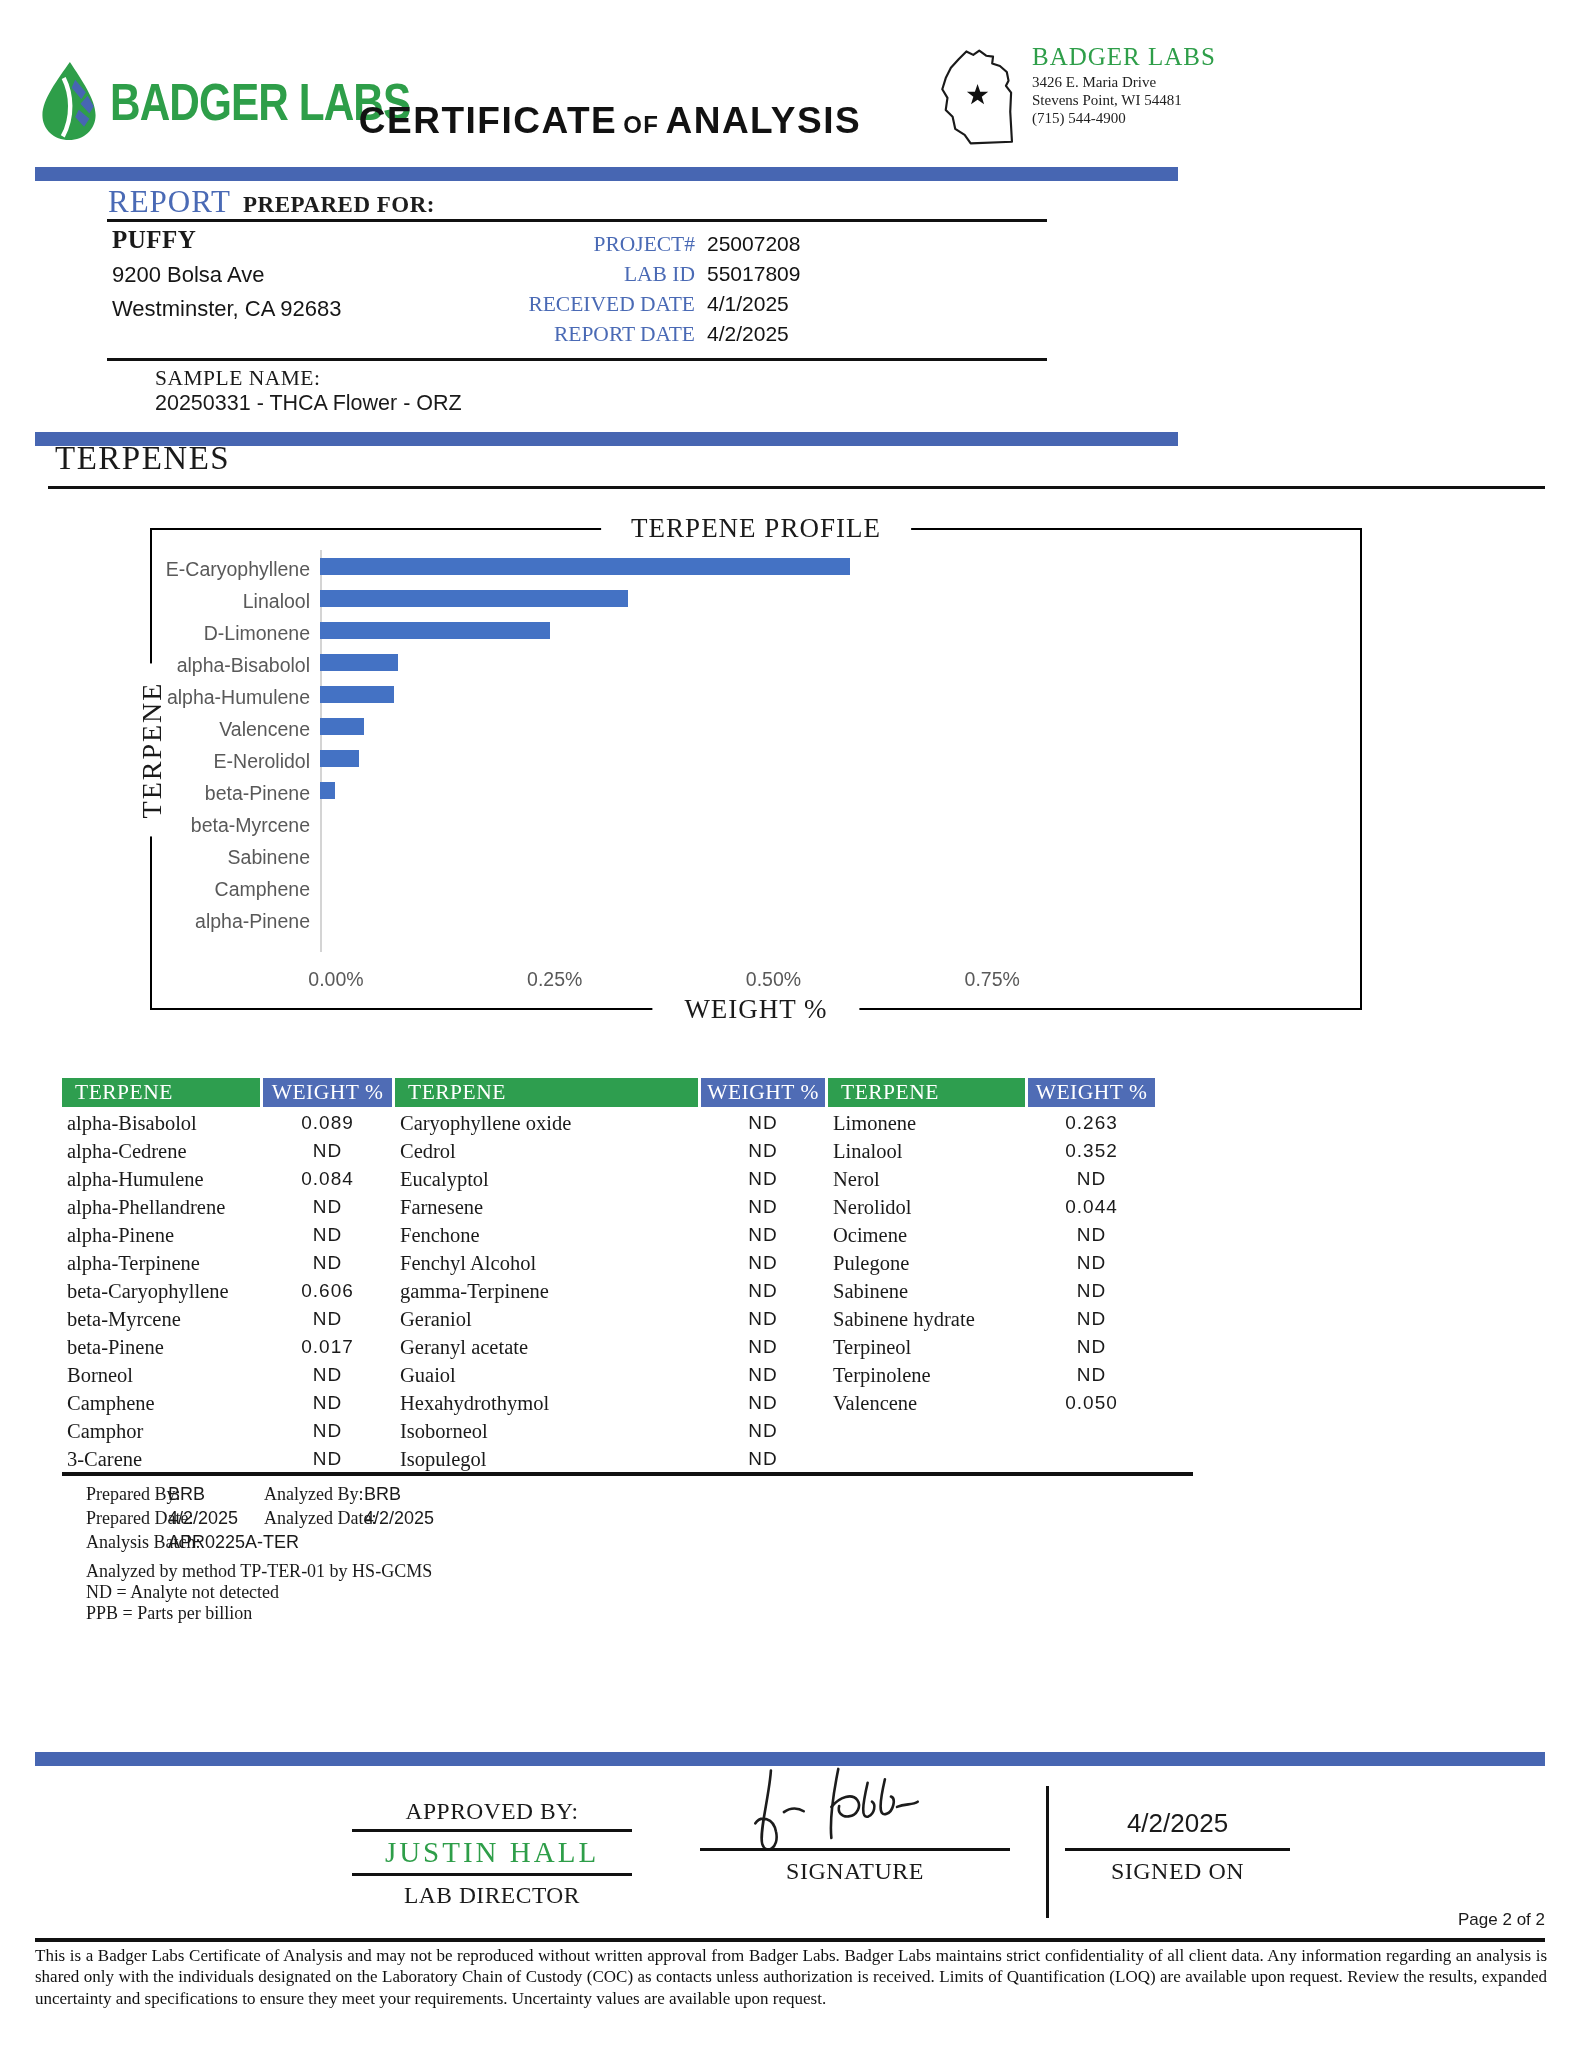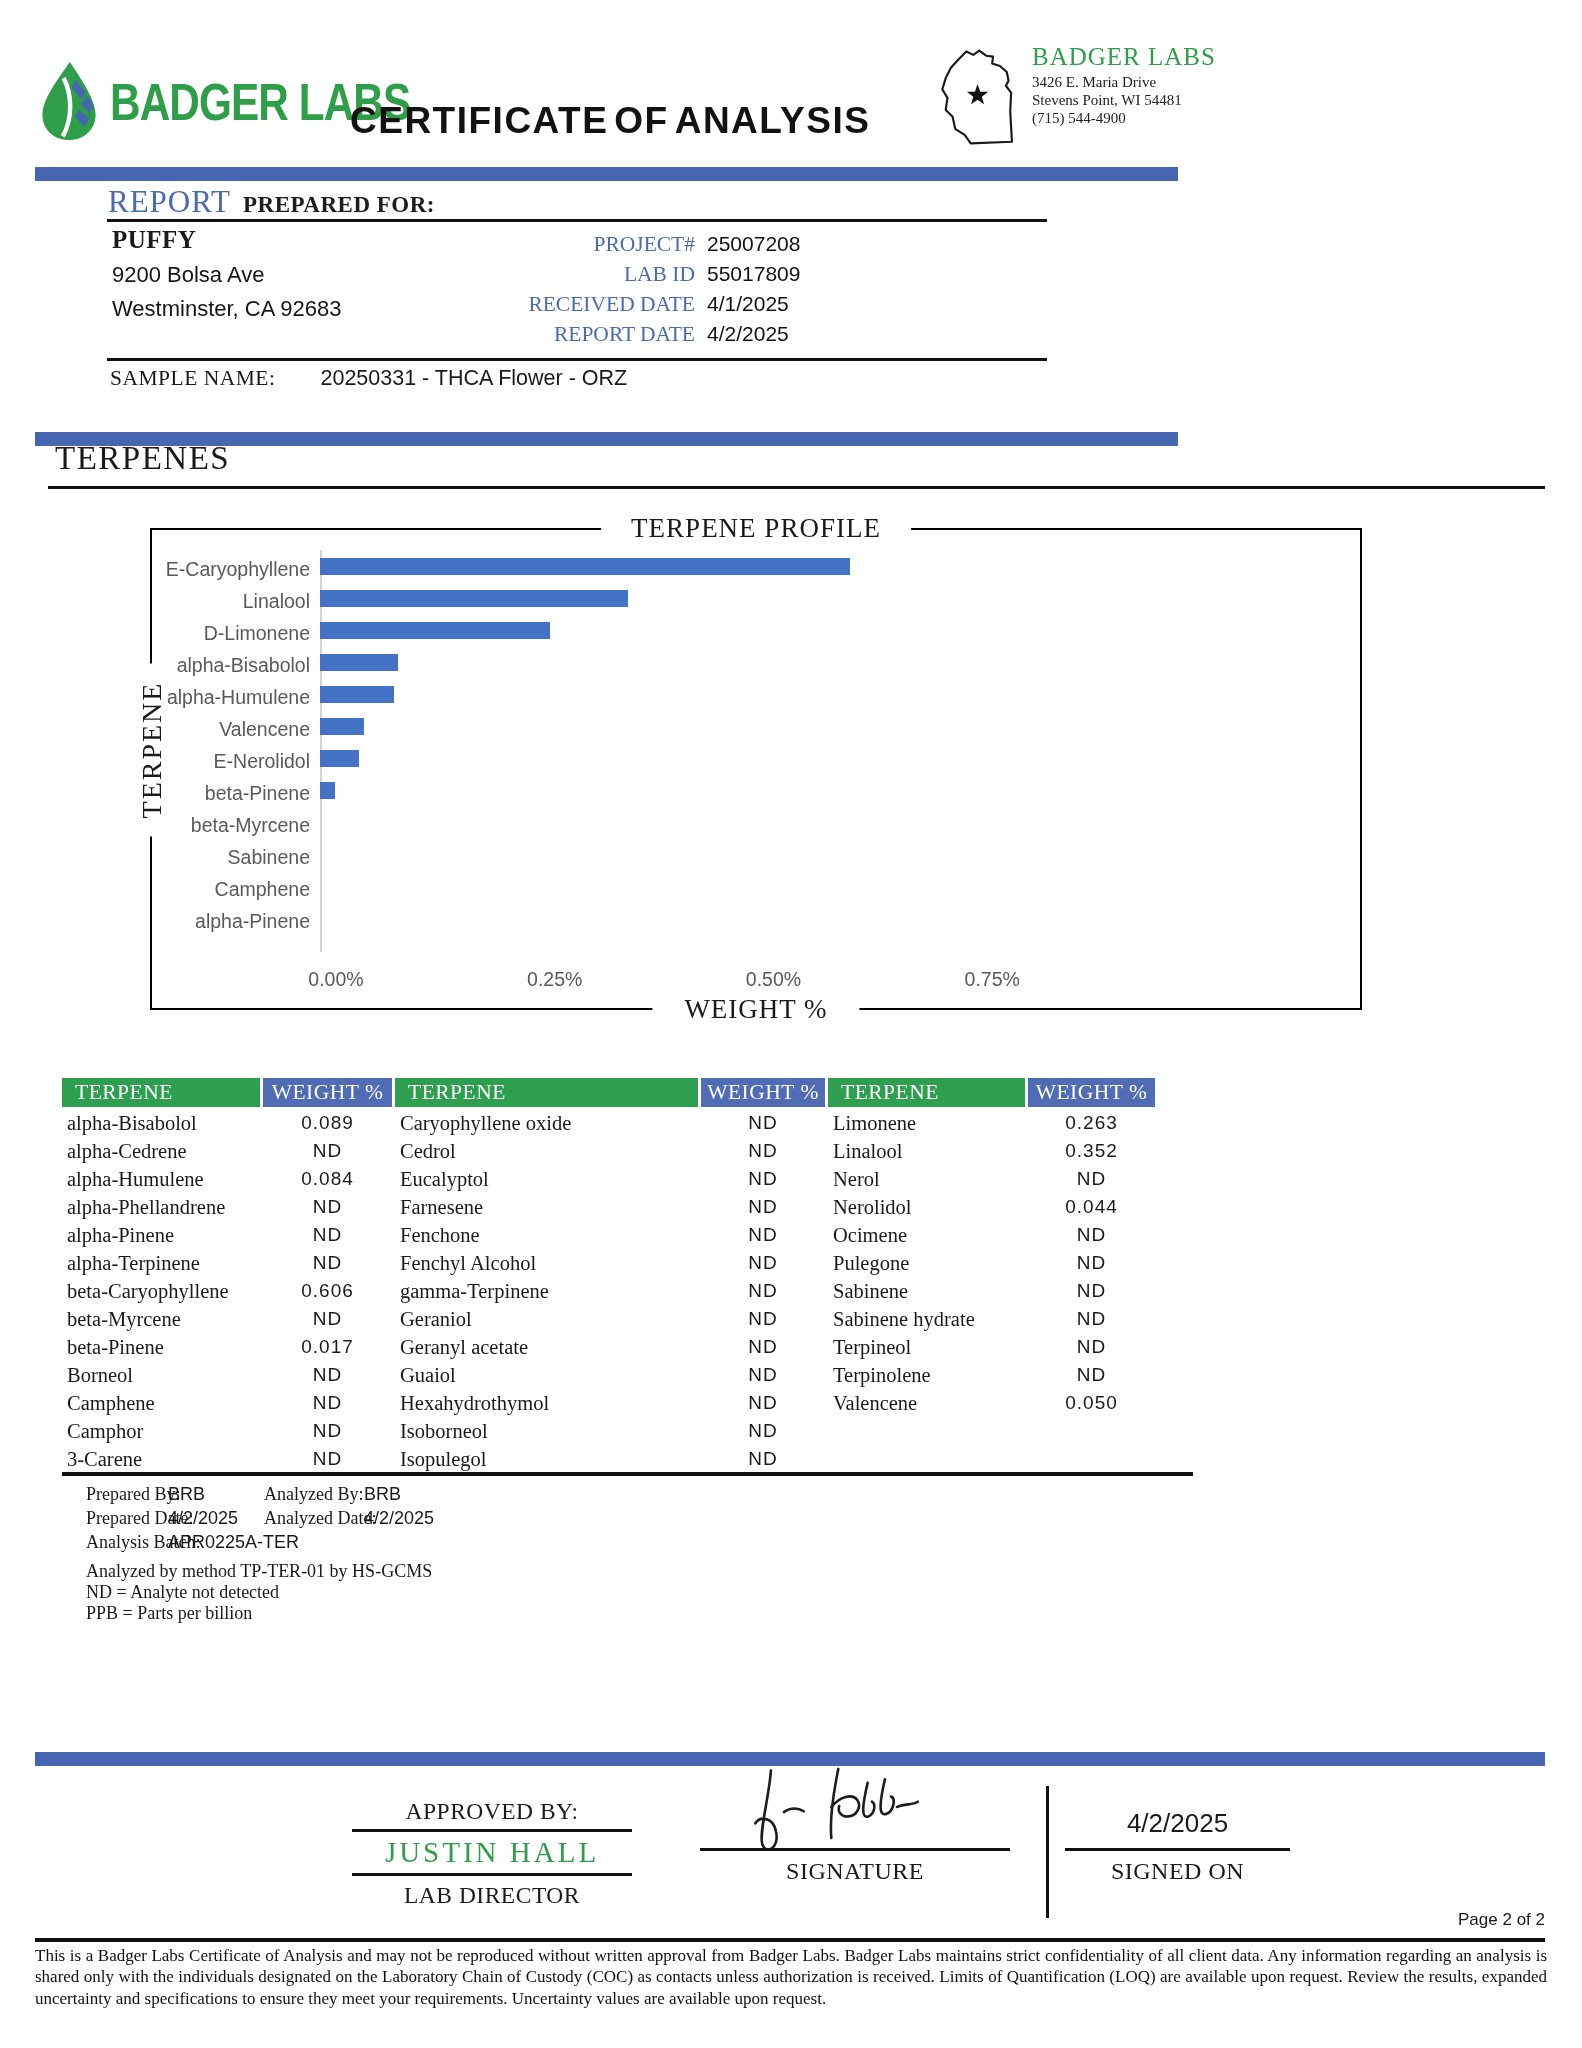--- a/index.html
+++ b/index.html
@@ -7,40 +7,40 @@
         font-family:"Liberation Serif","DejaVu Serif",serif;color:#1a1a1a;margin:0 auto;}
   .abs{position:absolute;}
 
   
   .logo{left:38px;top:58px;display:flex;align-items:center;gap:10px;}
   .logo-text{color:#2e9e49;font-family:"Liberation Sans","DejaVu Sans",sans-serif;
              font-weight:700;font-size:47px;letter-spacing:-1px;transform:scale(.9,1.12);transform-origin:left center;white-space:nowrap;}
   .doc-title{left:350px;top:100px;width:520px;text-align:center;font-family:"Liberation Sans","DejaVu Sans",sans-serif;
              font-weight:700;color:#121212;letter-spacing:1.5px;white-space:nowrap;}
   .doc-title .big{font-size:37px;}
-  .doc-title .small{font-size:37px;}
+  .doc-title .small{font-size:24px;}
   .badge{left:938px;top:44px;display:flex;gap:8px;}
   .badge-name{color:#2e9e49;font-size:25px;letter-spacing:1px;line-height:1.05;}
   .badge-addr{font-size:15px;line-height:1.2;color:#222;margin-top:3px;}
 
   .blue-bar{background:#4766b2;height:14px;}
 
   
   .rpf{left:108px;top:184px;white-space:nowrap;}
   .rpf .w1{color:#4a6ab5;font-size:31px;letter-spacing:1px;}
   .rpf .w2{color:#1d1d1d;font-size:23px;margin-left:12px;letter-spacing:.5px;font-weight:bold;}
   .hline{background:#111;}
   .client{left:112px;top:226px;}
   .client-name{font-weight:700;font-size:25px;letter-spacing:.5px;}
   .client-addr{font-family:"Liberation Sans","DejaVu Sans",sans-serif;font-size:22px;margin-top:8px;color:#161616;}
   .meta{left:395px;top:229px;width:450px;}
   .meta-row{display:flex;height:30px;align-items:center;}
   .meta-label{flex:0 0 300px;text-align:right;color:#4a6ab5;font-size:21.5px;}
   .meta-value{margin-left:12px;font-family:"Liberation Sans","DejaVu Sans",sans-serif;font-size:21px;color:#121212;}
-  .sample{left:110px;top:366px;display:flex;align-items:baseline;}
+  .sample{left:110px;top:366px;display:flex;align-items:baseline;flex-direction:column;}
   .sample-label{font-size:21.5px;letter-spacing:.5px;}
   .sample-value{margin-left:45px;font-family:"Liberation Sans","DejaVu Sans",sans-serif;font-size:21.5px;}
 
   .sec-title{left:55px;top:440px;font-size:33px;letter-spacing:1.5px;}
 
   
   .chart-box{left:150px;top:528px;width:1208px;height:478px;border:2.5px solid #000;}
   .chart-title{position:absolute;top:0;left:50%;transform:translate(-50%,-55%);background:#fff;
                padding:0 30px;font-size:27px;letter-spacing:1px;white-space:nowrap;}
   .chart-ylabel{position:absolute;left:0;top:46%;transform:translate(-50%,-50%) rotate(-90deg);background:#fff;

